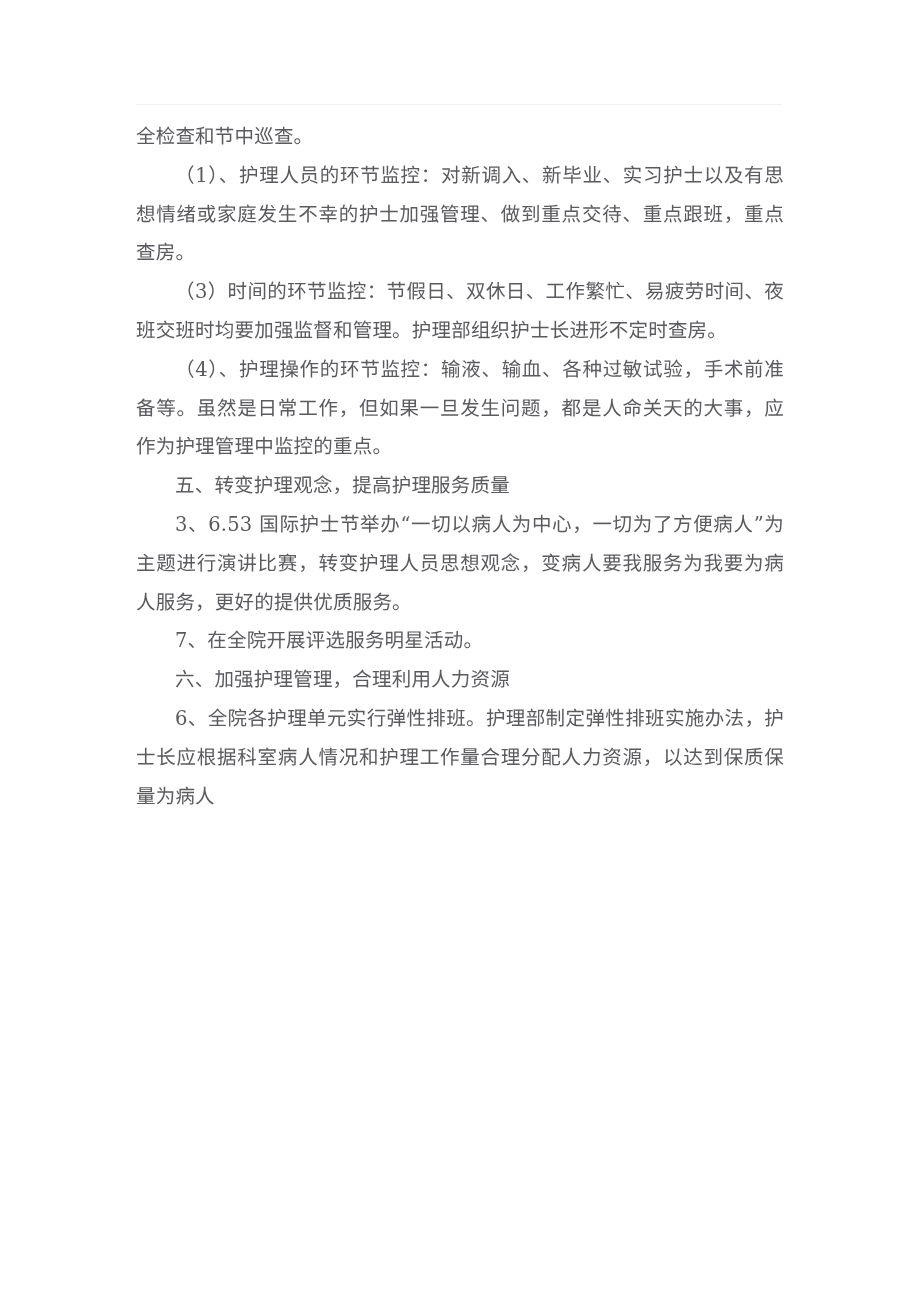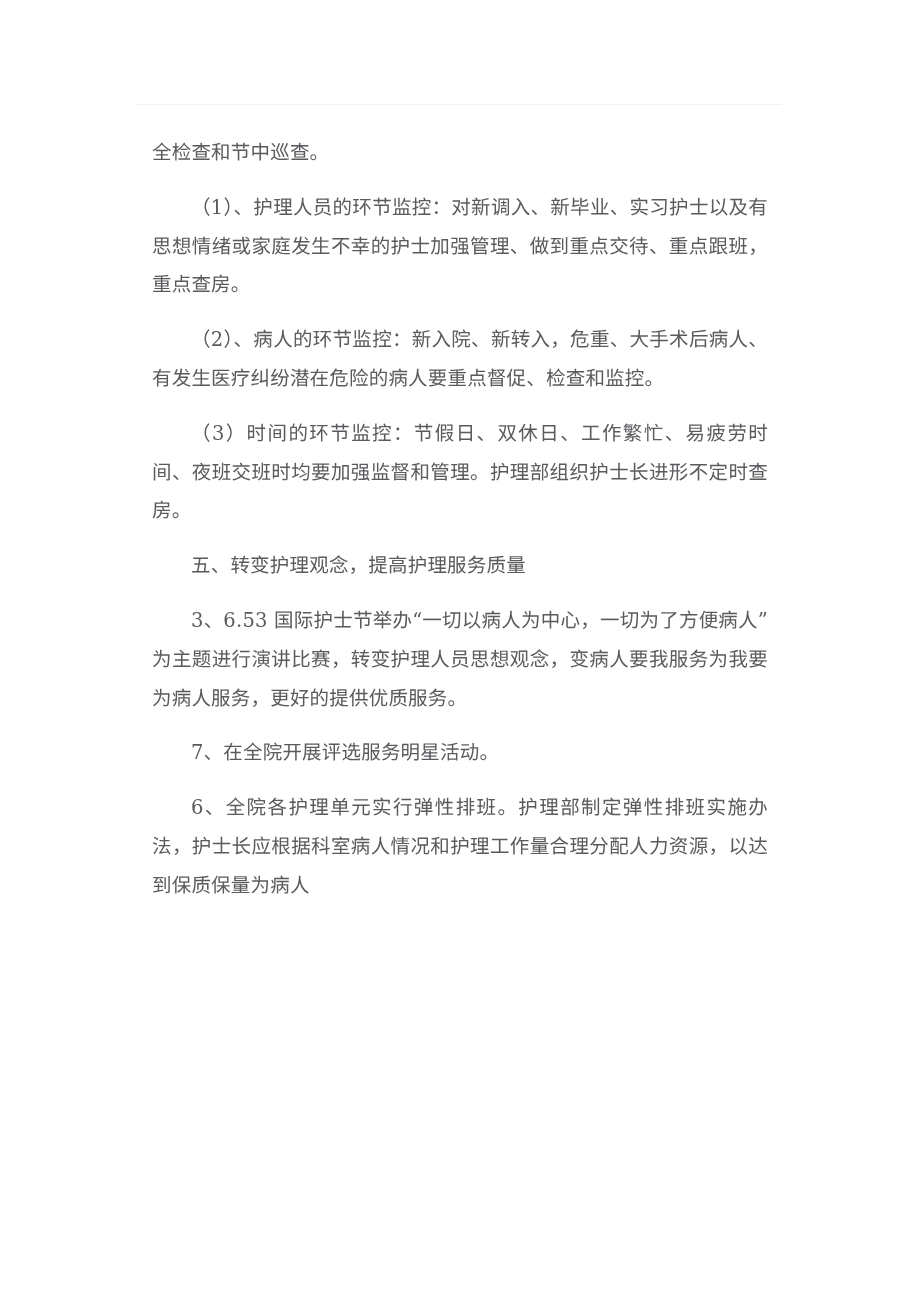--- a/index.html
+++ b/index.html
@@ -38,21 +38,21 @@
   }
 
   .text-column {
     position: absolute;
     left: 136px;
     top: 118px;
     width: 648px;
   }
 
   .para {
-    margin: 16px;
+    margin: 0;
     font-size: 19.5px;
     line-height: 38.8px;
     color: #5b5b5f;
     text-align: justify;
     text-justify: inter-ideograph;
     text-align-last: left;
     letter-spacing: 0.2px;
     word-break: break-all;
     white-space: pre-wrap;
   }
@@ -68,21 +68,22 @@
 </head>
 <body>
 
 <div class="page">
 
   <div class="top-rule"></div>
 
   <div class="text-column">
     <p class="para noindent">全检查和节中巡查。</p>
     <p class="para indent">（1）、护理人员的环节监控：对新调入、新毕业、实习护士以及有思想情绪或家庭发生不幸的护士加强管理、做到重点交待、重点跟班，重点查房。</p>
-    <p class="para indent">（2）、病人的环节监控：新入院、新转入，危重、大手术后病人、有发生医疗纠纷潜在危险的病人要重点督促、检查和监控。</p>
     <p class="para indent">（3）时间的环节监控：节假日、双休日、工作繁忙、易疲劳时间、夜班交班时均要加强监督和管理。护理部组织护士长进形不定时查房。</p>
+    <p class="para indent">（4）、护理操作的环节监控：输液、输血、各种过敏试验，手术前准备等。虽然是日常工作，但如果一旦发生问题，都是人命关天的大事，应作为护理管理中监控的重点。</p>
     <p class="para indent">五、转变护理观念，提高护理服务质量</p>
     <p class="para indent">3、6.53 国际护士节举办“一切以病人为中心，一切为了方便病人”为主题进行演讲比赛，转变护理人员思想观念，变病人要我服务为我要为病人服务，更好的提供优质服务。</p>
     <p class="para indent">7、在全院开展评选服务明星活动。</p>
+    <p class="para indent">六、加强护理管理，合理利用人力资源</p>
     <p class="para indent">6、全院各护理单元实行弹性排班。护理部制定弹性排班实施办法，护士长应根据科室病人情况和护理工作量合理分配人力资源，以达到保质保量为病人</p>
   </div>
 
 </div>
 
 </body></html>

